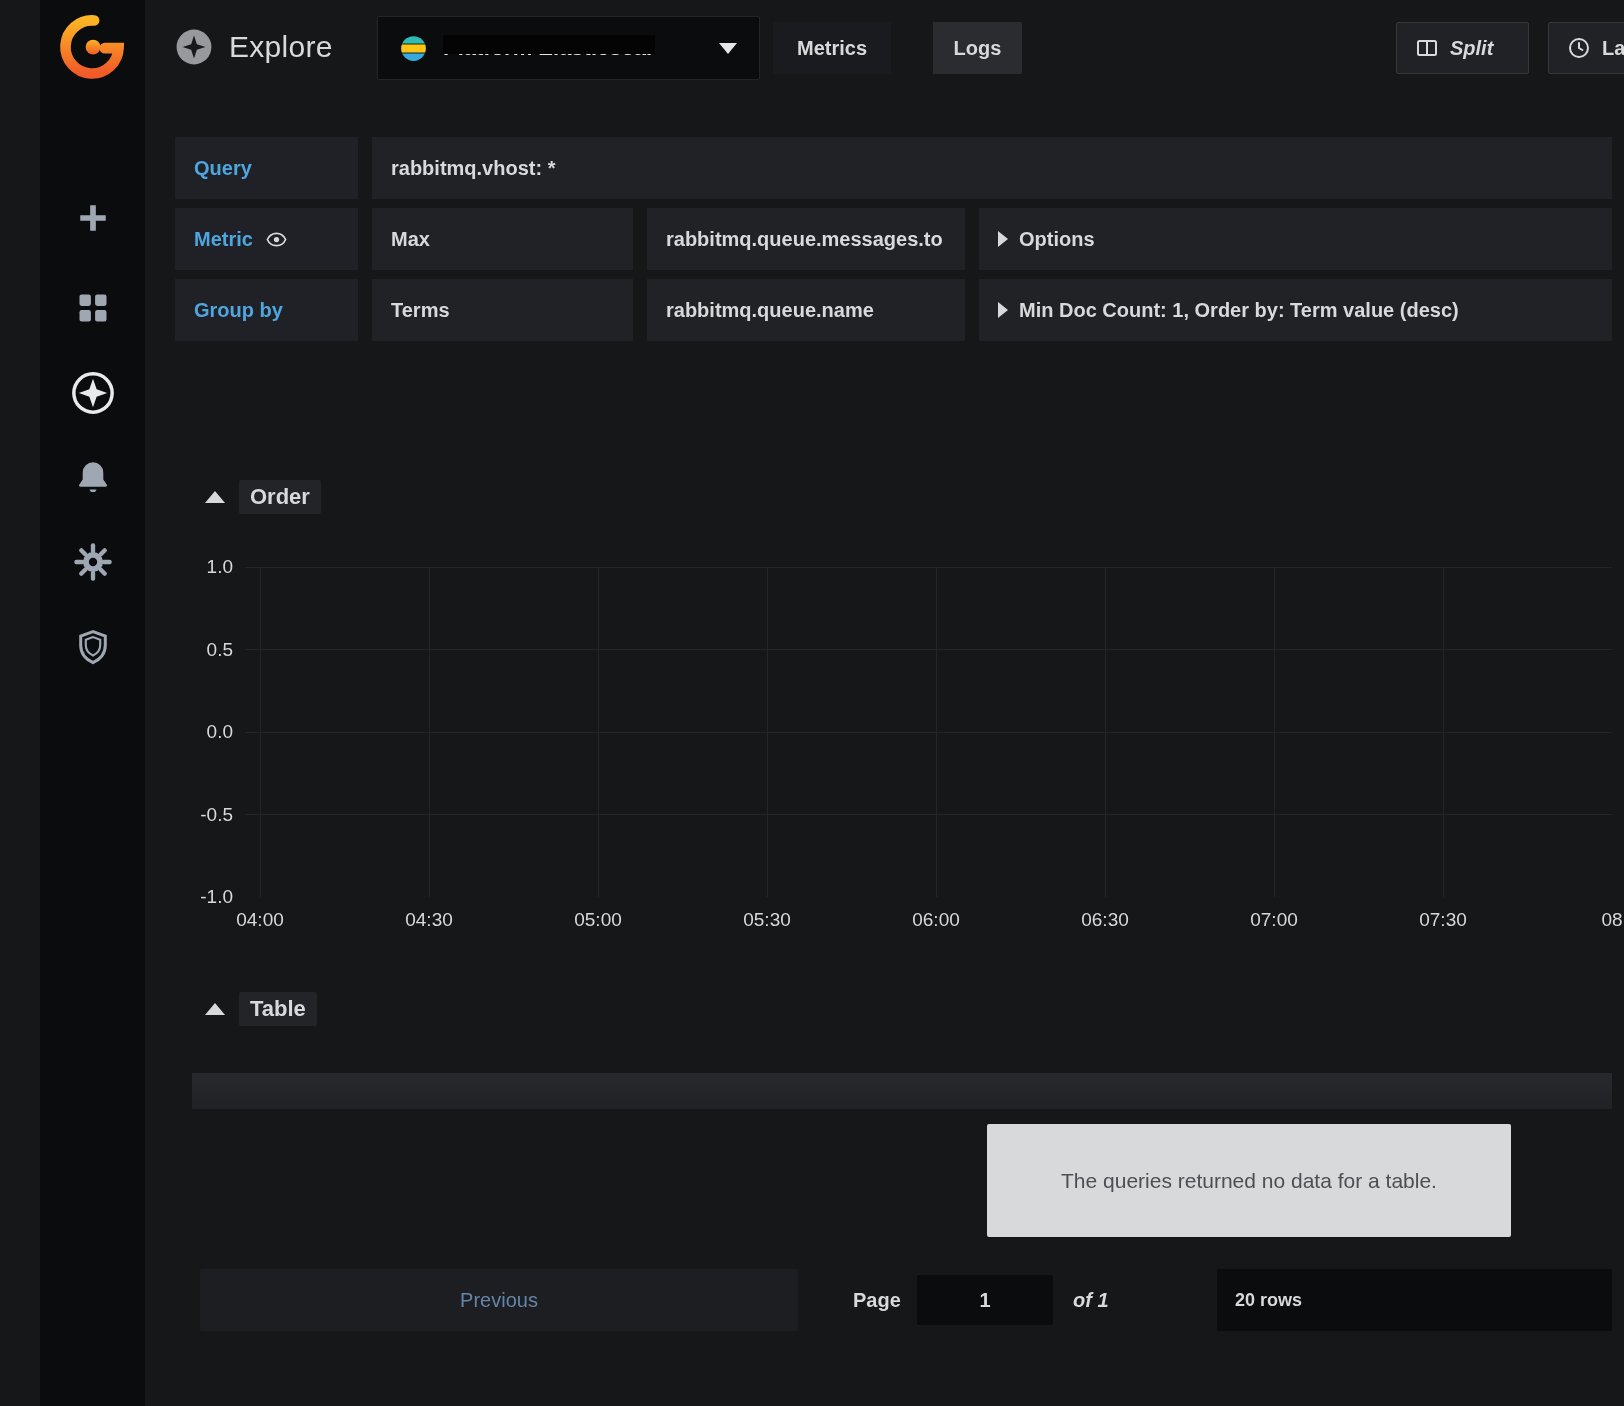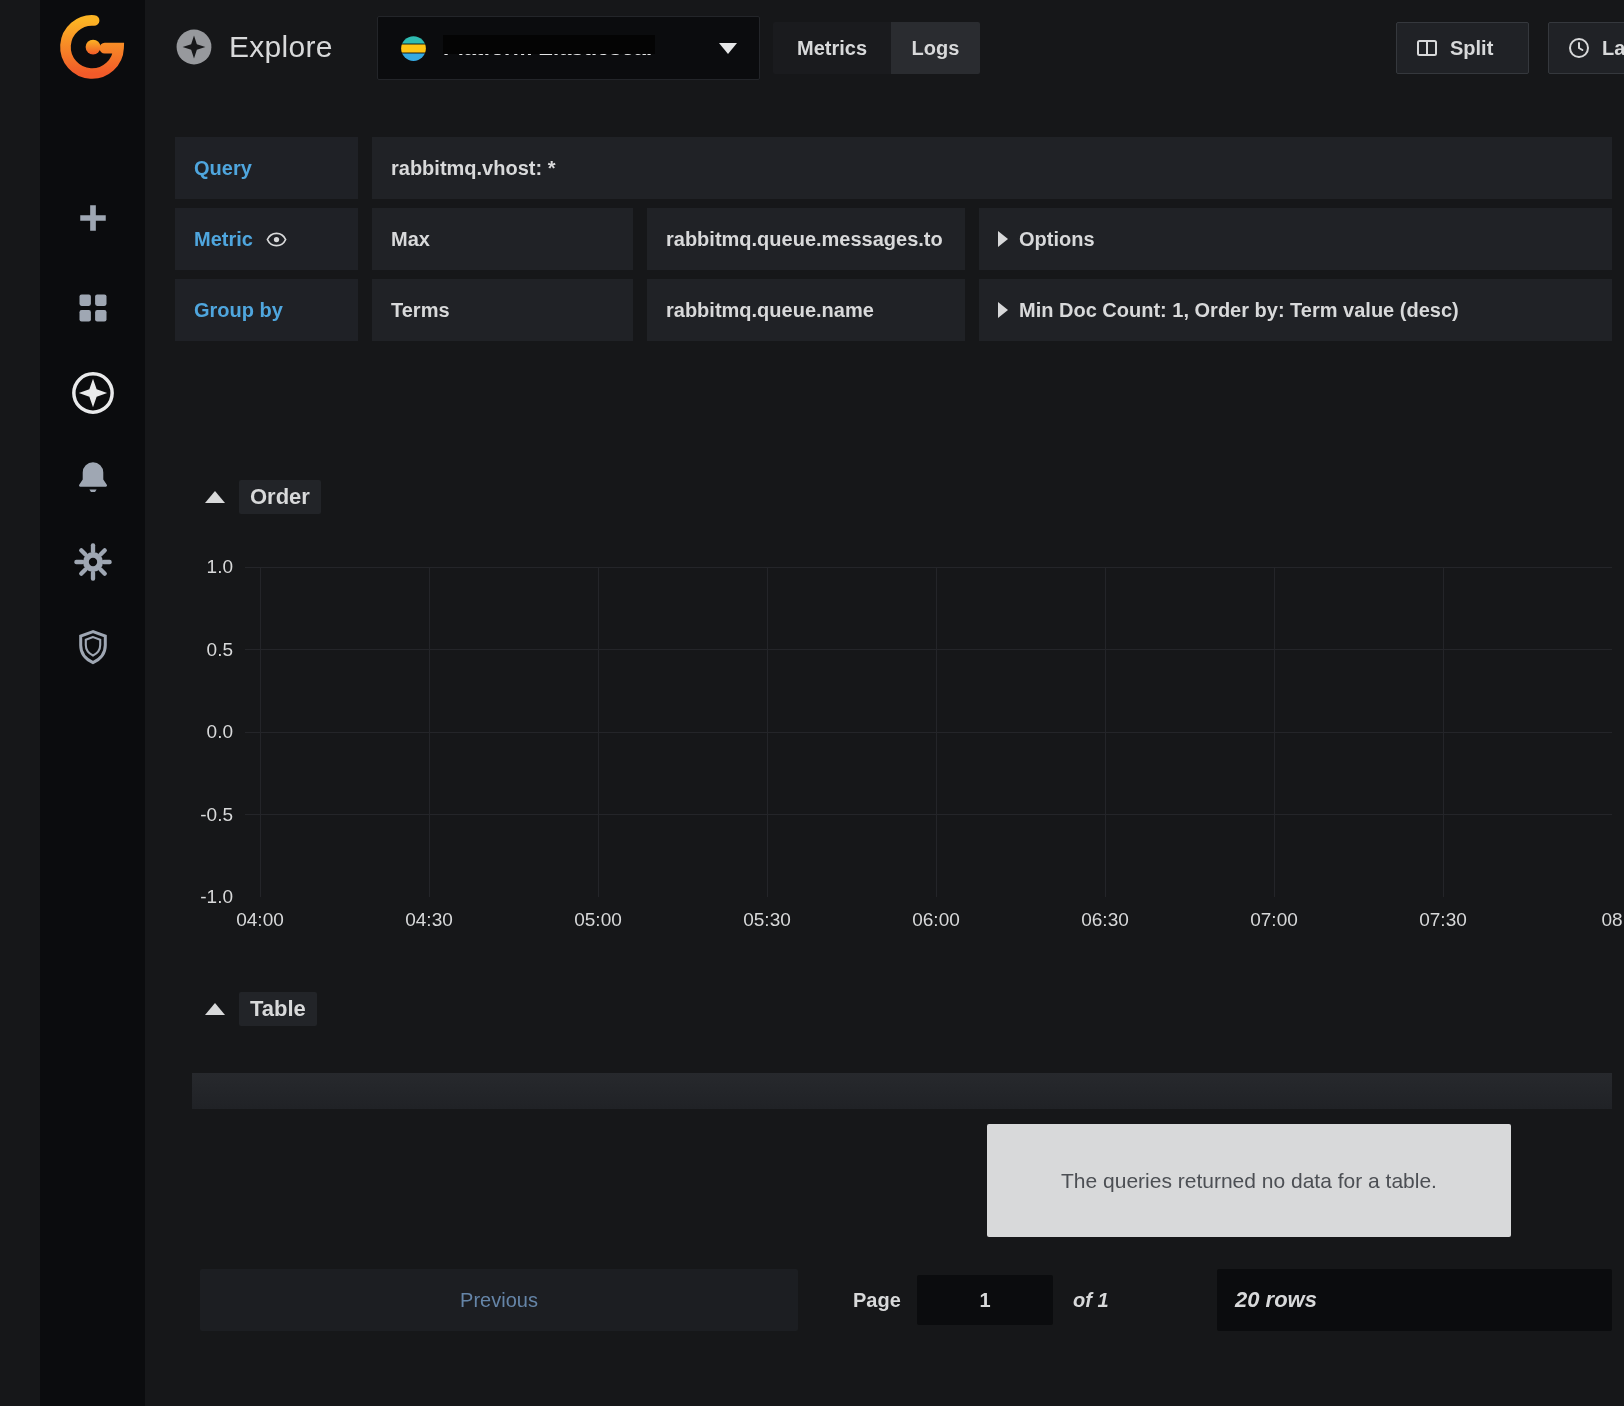--- a/index.html
+++ b/index.html
@@ -43,28 +43,28 @@
   .brand-icon{width:38px;height:38px;}
   .brand-title{font-size:30px;font-weight:500;color:var(--text-primary);letter-spacing:.3px;}
 
   .ds-picker{position:absolute;left:337px;top:16px;width:383px;height:64px;background:var(--input-bg);
     border:1px solid #232529;border-radius:2px;display:flex;align-items:center;padding:16px 22px;cursor:pointer;}
   .ds-icon{width:27px;height:27px;border-radius:50%;overflow:hidden;flex:none;}
   .ds-name{position:relative;margin-left:16px;font-size:22px;font-weight:600;color:#e6e7e8;white-space:nowrap;overflow:hidden;max-width:250px;}
   .ds-name::after{content:"";position:absolute;left:-4px;right:-8px;top:-3px;bottom:7px;background:#040404;}
   .ds-caret{margin-left:auto;width:0;height:0;border-left:9px solid transparent;border-right:9px solid transparent;border-top:11px solid #e6e7e8;}
 
-  .mode-tabs{position:absolute;left:733px;top:22px;height:52px;display:flex;border-radius:2px;overflow:hidden;}
+  .mode-tabs{position:absolute;left:733px;top:22px;height:52px;display:flex;border-radius:2px;overflow:hidden;gap:42px;}
   .mode-tab{height:52px;display:flex;align-items:center;justify-content:center;font-size:20px;font-weight:600;color:var(--text-primary);cursor:pointer;}
   .mode-tab.metrics{width:118px;background:#1a1b1e;}
   .mode-tab.logs{width:89px;background:#2a2c30;}
 
   .hdr-btn{position:absolute;top:22px;height:52px;background:var(--cell-bg);border:1px solid #35383d;border-radius:2px;
     display:flex;align-items:center;gap:11px;padding:0 18px;font-size:20px;font-weight:600;color:var(--text-primary);cursor:pointer;}
-  .split-btn{left:1356px;width:133px;}
+  .split-btn{left:1356px;width:133px;font-style:italic;}
   .time-btn{left:1508px;width:200px;}
   .hdr-btn svg{display:block;}
 
   
   .query-editor{position:absolute;left:135px;top:137px;width:1437px;}
   .qrow{display:flex;gap:14px;height:62px;margin-bottom:9px;}
   .qlabel{flex:none;width:183px;background:var(--label-cell-bg);display:flex;align-items:center;padding-left:19px;
     color:var(--accent-blue);font-size:20px;font-weight:600;cursor:default;}
   .qcell{background:var(--cell-bg);display:flex;align-items:center;padding:0 19px;font-size:20px;font-weight:600;color:var(--text-primary);
     white-space:nowrap;overflow:hidden;cursor:pointer;}
@@ -95,21 +95,21 @@
   .thead-bar{position:absolute;left:17px;top:106px;right:0;height:36px;background:linear-gradient(#27292d,#202226);cursor:default;}
   .nodata-box{position:absolute;left:812px;top:157px;width:524px;height:113px;background:var(--nodata-bg);
     display:flex;align-items:center;justify-content:center;color:var(--nodata-text);font-size:21px;border-radius:2px;}
   .prev-btn{position:absolute;left:25px;top:302px;width:598px;height:62px;background:#1c1e22;display:flex;align-items:center;justify-content:center;
     color:var(--previous-text);font-size:20px;cursor:pointer;border-radius:2px;}
   .page-label{position:absolute;left:678px;top:302px;height:62px;display:flex;align-items:center;font-size:20px;font-weight:600;color:var(--text-primary);}
   .page-input{position:absolute;left:742px;top:308px;width:136px;height:50px;background:var(--input-bg);border:none;border-radius:2px;
     color:var(--text-primary);font-size:20px;font-weight:600;text-align:center;font-family:inherit;}
   .of-label{position:absolute;left:898px;top:302px;height:62px;display:flex;align-items:center;font-size:20px;font-weight:600;color:var(--text-primary);font-style:italic;}
   .rows-select{position:absolute;left:1042px;top:302px;width:395px;height:62px;background:var(--input-bg);border-radius:2px;
-    display:flex;align-items:center;padding-left:18px;font-size:22px;font-weight:600;color:var(--text-primary);cursor:pointer;font-style:italic;}
+    display:flex;align-items:center;padding-left:18px;font-size:18px;font-weight:600;color:var(--text-primary);cursor:pointer;}
 </style>
 </head>
 <body>
 
 <div class="app">
 
   <div class="sidebar">
     <div class="logo">
       <svg viewBox="0 0 64 64" width="70" height="68">
         <defs>

